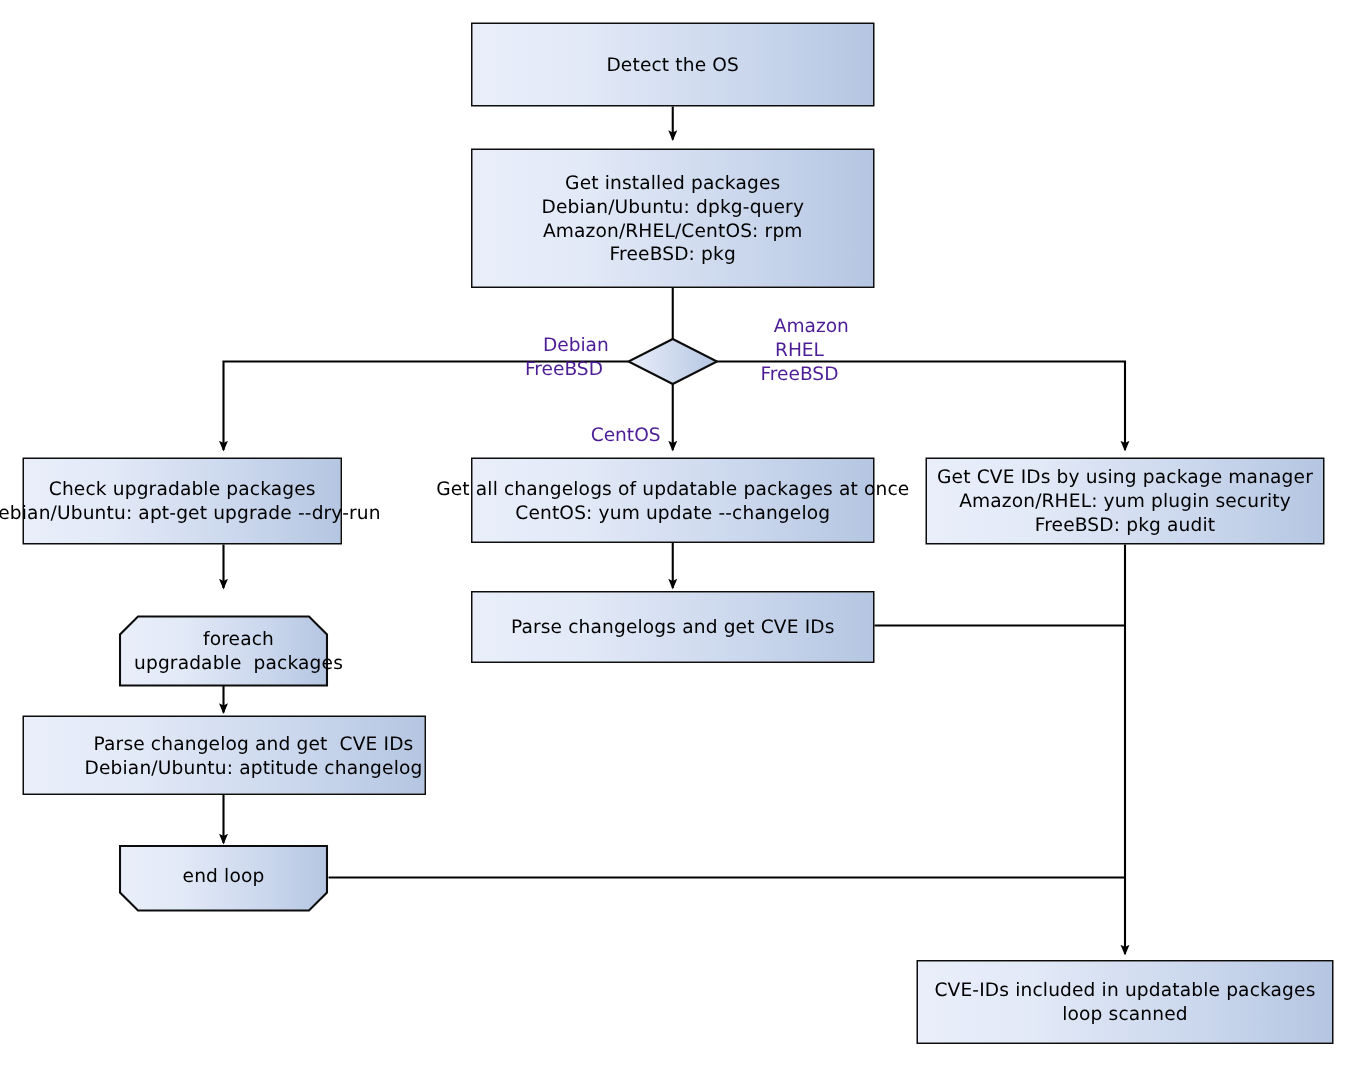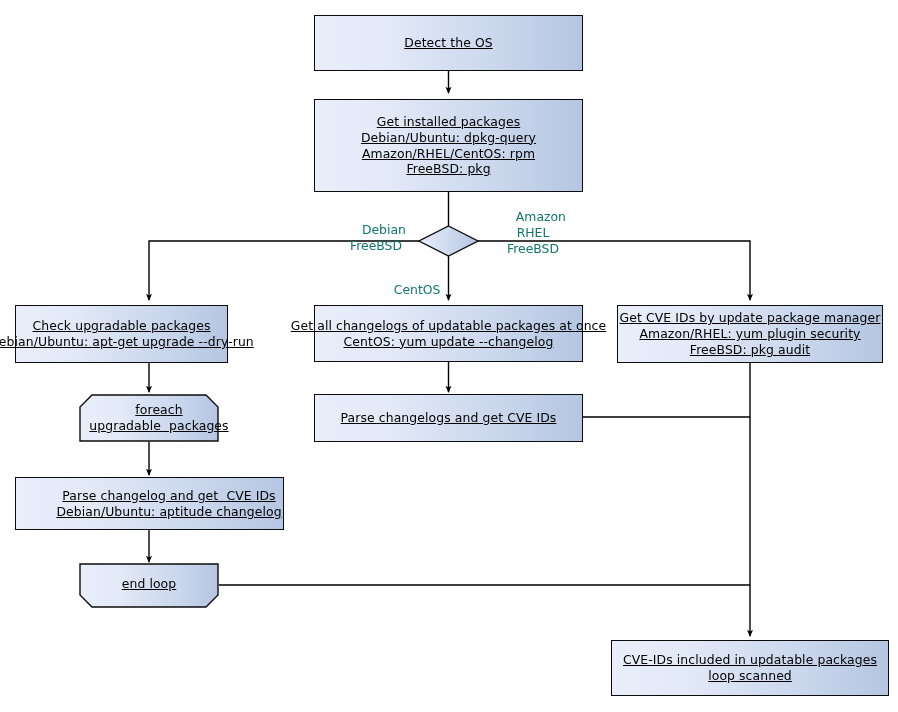--- a/index.html
+++ b/index.html
@@ -33,21 +33,20 @@
     border: 1.4px solid #0c0c0c;
     background: linear-gradient(to right, #e9eefa 0%, #e2e9f7 28%, #c9d6ec 70%, #b5c6e2 100%);
     display: flex;
     align-items: center;
     justify-content: center;
     text-align: center;
     line-height: 1.28;
     font-size: 12.4px;
     white-space: pre;
     letter-spacing: 0.1px;
-    text-decoration: underline;
   }
   .node .label {
     display: block;
     white-space: pre;
   }
   
   .loop-start {
     border: none;
     background: none;
     padding: 0;
@@ -59,21 +58,21 @@
   .loop-start .label {
     position: relative;
     z-index: 2;
   }
   .edge-label {
     position: absolute;
     font-size: 12.4px;
     line-height: 1.3;
     white-space: pre;
     text-align: center;
-    color: #0f766e;
+    color: #4c1d95;
   }
 </style>
 </head>
 <body>
 
 <div id="canvas">
 
   <svg class="edges" viewBox="0 0 898 712" width="898" height="712">
     <defs>
       <marker id="arrow" markerWidth="10" markerHeight="10" refX="6.2" refY="3.4" orient="auto" markerUnits="userSpaceOnUse">
@@ -152,26 +151,26 @@
     <span class="label">Check upgradable packages
 Debian/Ubuntu: apt-get upgrade --dry-run</span>
   </div>
 
   <div class="node" style="left:314px; top:305px; width:269px; height:57px;">
     <span class="label">Get all changelogs of updatable packages at once
 CentOS: yum update --changelog</span>
   </div>
 
   <div class="node" style="left:617px; top:305px; width:266px; height:58px;">
-    <span class="label">Get CVE IDs by update package manager
+    <span class="label">Get CVE IDs by using package manager
 Amazon/RHEL: yum plugin security
 FreeBSD: pkg audit</span>
   </div>
 
-  <div class="node loop-start" style="left:79px; top:394px; width:140px; height:48px;padding-left:20px;">
+  <div class="node loop-start" style="left:79px; top:410px; width:140px; height:48px;padding-left:20px;">
     <svg width="140" height="48" viewBox="0 0 140 48">
       <path d="M1,47 L1,13 L13,1 L127,1 L139,13 L139,47 Z" fill="url(#lgrad)" stroke="#0c0c0c" stroke-width="1.4"></path>
     </svg>
     <span class="label">foreach
 upgradable  packages</span>
   </div>
 
   <div class="node" style="left:314px; top:394px; width:269px; height:48px;">
     <span class="label">Parse changelogs and get CVE IDs</span>
   </div>

